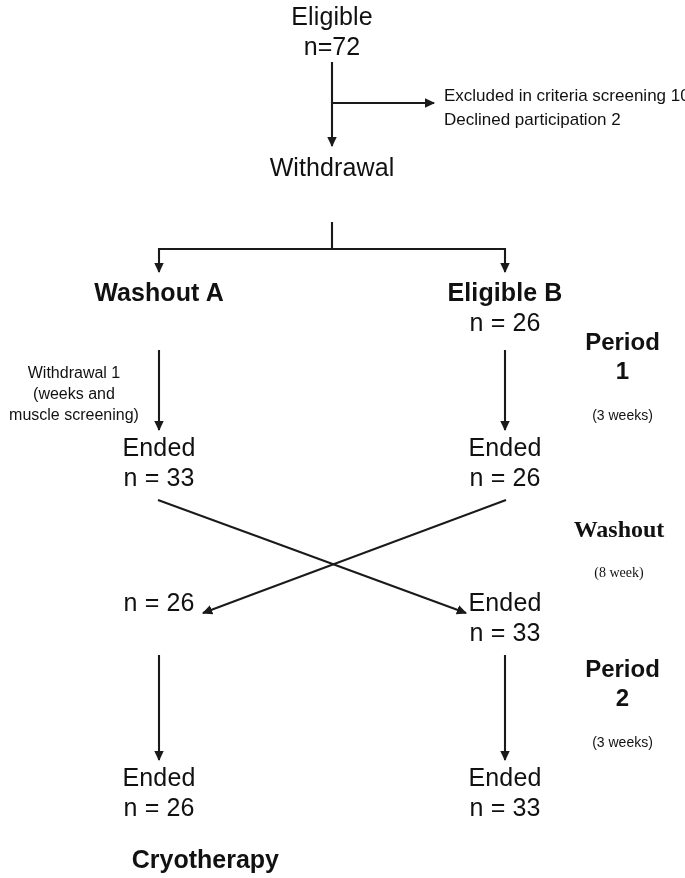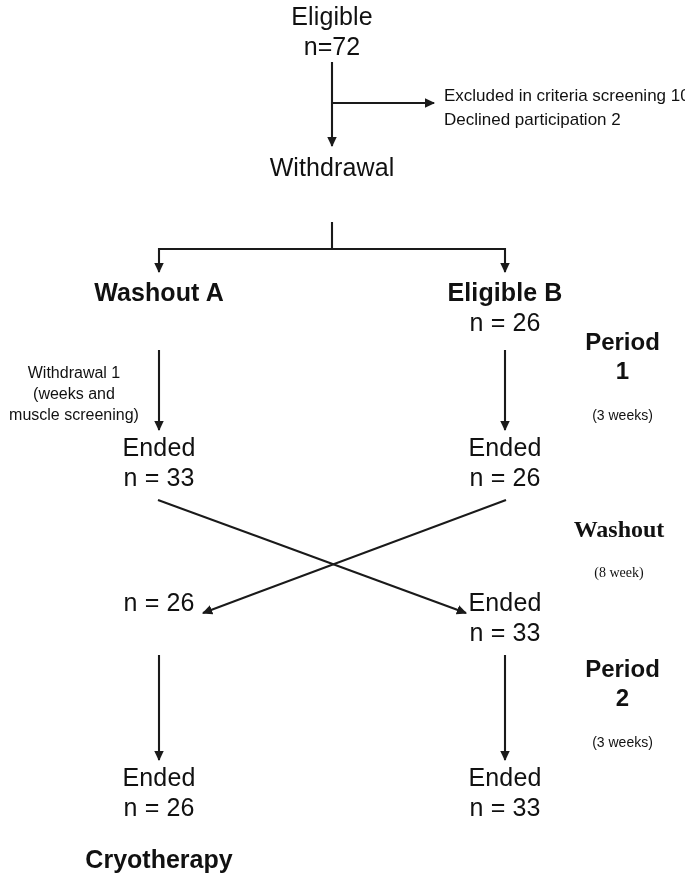--- a/index.html
+++ b/index.html
@@ -38,21 +38,21 @@
   .node .sub {
     display: block;
     font-size: 25px;
     letter-spacing: 0.1px;
   }
   .node.bold .ttl {
     font-weight: bold;
   }
   .single {
     position: absolute;
-    text-align: center;
+    text-align: right;
     white-space: nowrap;
     font-size: 25px;
     line-height: 1.18;
   }
   .single.bold {
     font-weight: bold;
   }
   .note {
     position: absolute;
     font-size: 16px;

